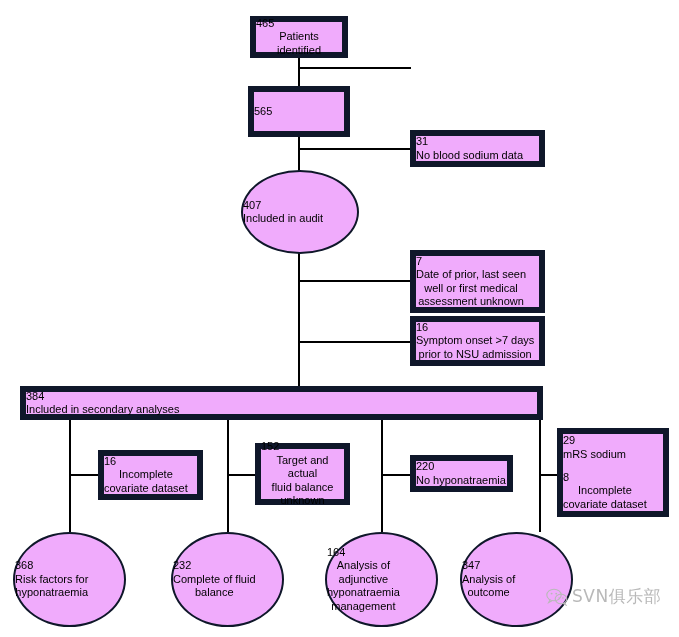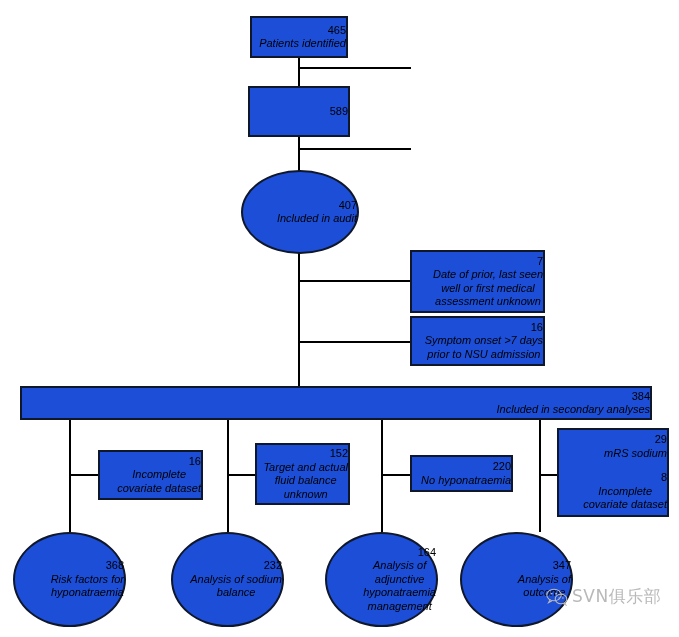--- a/index.html
+++ b/index.html
@@ -11,41 +11,40 @@
     position: relative;
     width: 679px;
     height: 637px;
     background: #ffffff;
     font-family: "Liberation Sans", sans-serif;
     overflow: hidden;
   }
   .node {
     position: absolute;
     box-sizing: border-box;
-    border: 2px solid #0f172a;
-    background: #1d4ed8;
+    border: 6px solid #0f172a;
+    background: #f0abfc;
     display: flex;
     flex-direction: column;
-    align-items: flex-end;
+    align-items: flex-start;
     justify-content: center;
     text-align: center;
     color: #000000;
     font-size: 11px;
     line-height: 13.5px;
     z-index: 3;
   }
   .node .num {
     font-size: 11px;
     line-height: 13.5px;
   }
   .node .lbl {
     font-size: 11px;
     line-height: 13.5px;
     white-space: pre-line;
-    font-style: italic;
   }
   .circle {
     border-radius: 50%;
     border-width: 2px;
   }
   .line {
     position: absolute;
     background: #000000;
     z-index: 1;
   }
@@ -97,43 +96,47 @@
   <div class="line vline" style="left:539px; top:419px; height:113px;"></div>
   <div class="line hline" style="left:539px; top:474px; width:19px;"></div>
 
   <div class="node" style="left:250px; top:16px; width:98px; height:42px;">
     <span class="num">465</span>
     <span class="lbl">Patients identified</span>
   </div>
 
 
   <div class="node" style="left:248px; top:86px; width:102px; height:51px;">
-    <span class="num">589</span>
-  </div>
-
+    <span class="num">565</span>
+  </div>
+
+  <div class="node" style="left:410px; top:130px; width:135px; height:37px;">
+    <span class="num">31</span>
+    <span class="lbl">No blood sodium data</span>
+  </div>
 
   <div class="node circle" style="left:241px; top:170px; width:118px; height:84px;">
     <span class="num">407</span>
     <span class="lbl">Included in audit</span>
   </div>
 
   <div class="node" style="left:410px; top:250px; width:135px; height:63px;">
     <span class="num">7</span>
     <span class="lbl">Date of prior, last seen
 well or first medical
 assessment unknown</span>
   </div>
 
   <div class="node" style="left:410px; top:316px; width:135px; height:50px;">
     <span class="num">16</span>
     <span class="lbl">Symptom onset &gt;7 days
 prior to NSU admission</span>
   </div>
 
-  <div class="node" style="left:20px; top:386px; width:632px; height:34px;">
+  <div class="node" style="left:20px; top:386px; width:523px; height:34px;">
     <span class="num">384</span>
     <span class="lbl">Included in secondary analyses</span>
   </div>
 
   <div class="node" style="left:98px; top:450px; width:105px; height:50px;">
     <span class="num">16</span>
     <span class="lbl">Incomplete
 covariate dataset</span>
   </div>
 
@@ -159,21 +162,21 @@
   </div>
 
   <div class="node circle" style="left:13px; top:532px; width:113px; height:95px;">
     <span class="num">368</span>
     <span class="lbl">Risk factors for
 hyponatraemia</span>
   </div>
 
   <div class="node circle" style="left:171px; top:532px; width:113px; height:95px;">
     <span class="num">232</span>
-    <span class="lbl">Analysis of sodium
+    <span class="lbl">Complete of fluid
 balance</span>
   </div>
 
   <div class="node circle" style="left:325px; top:532px; width:113px; height:95px;">
     <span class="num">164</span>
     <span class="lbl">Analysis of
 adjunctive
 hyponatraemia
 management</span>
   </div>

